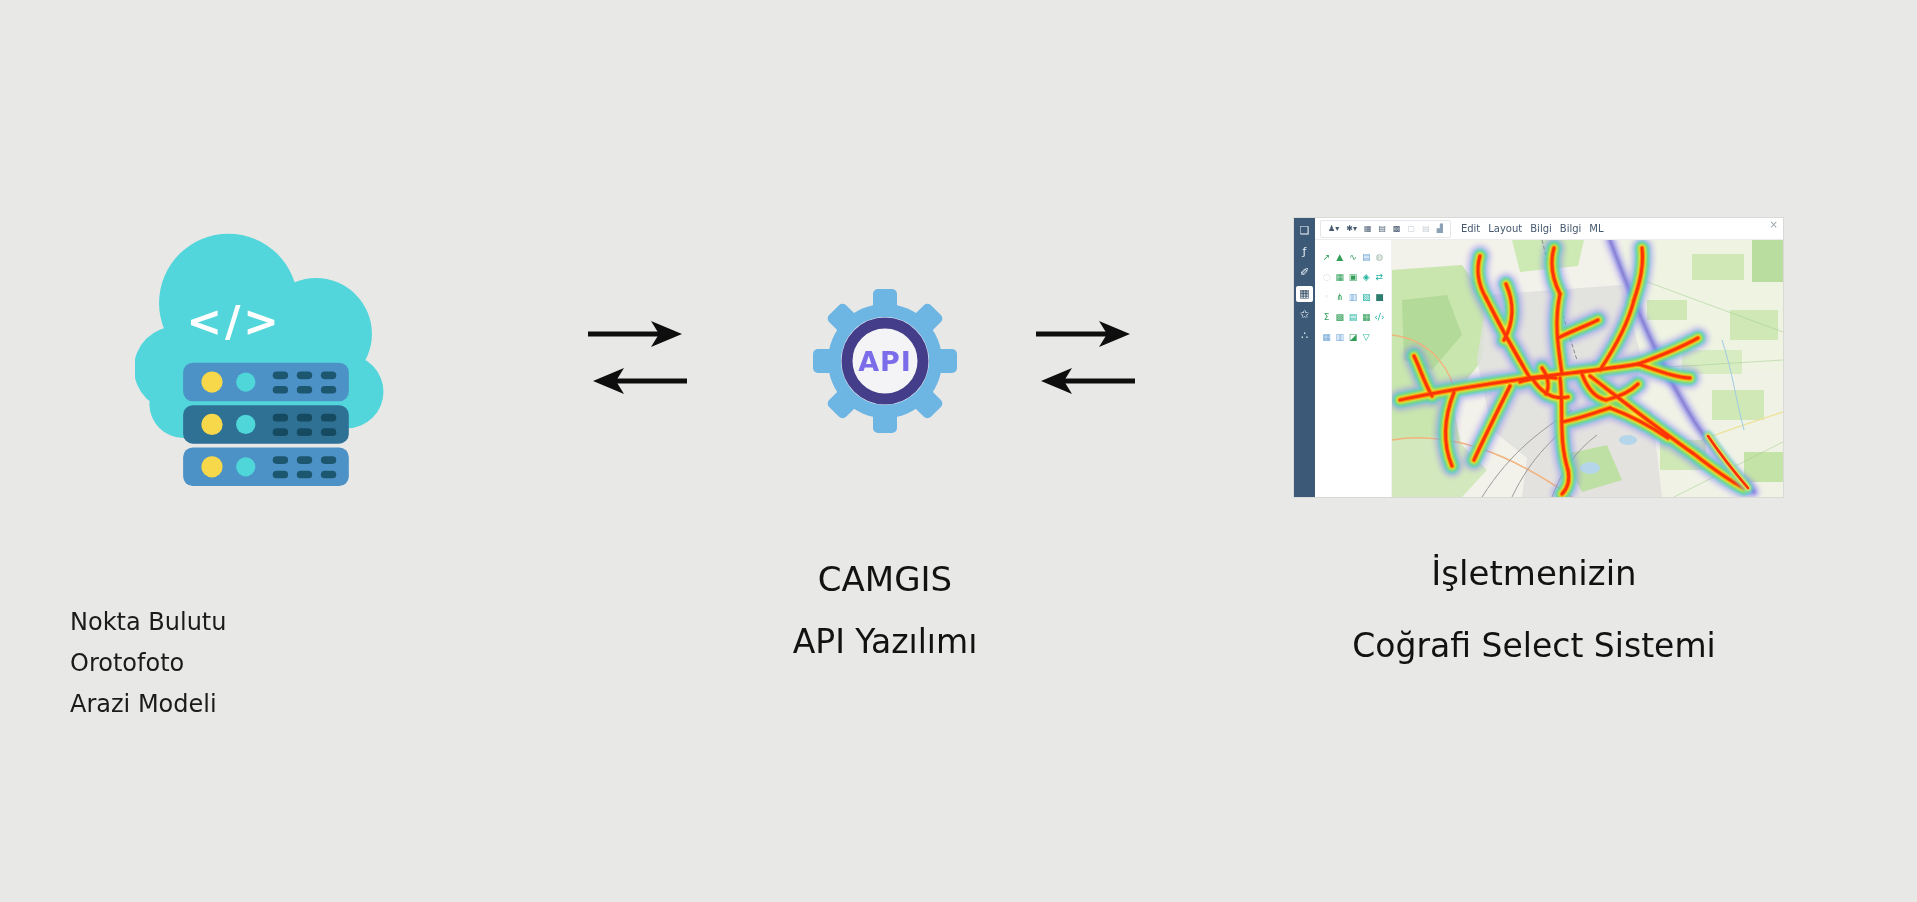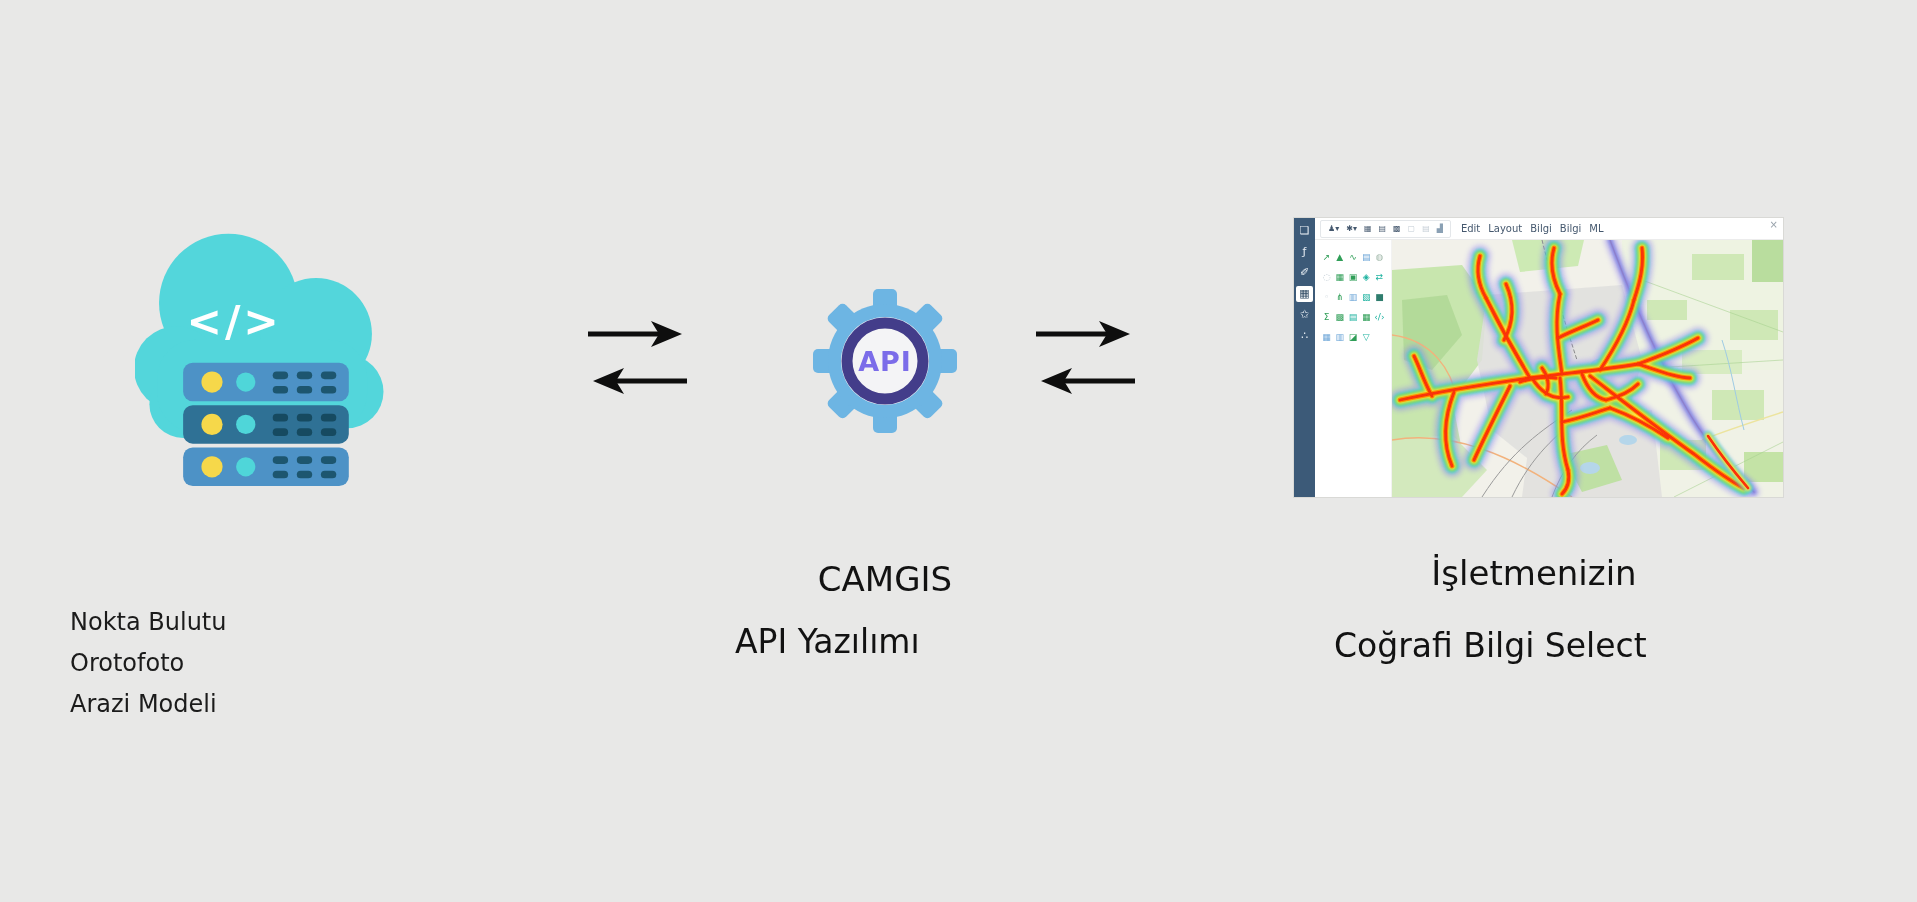--- a/index.html
+++ b/index.html
@@ -2,21 +2,21 @@
 <html><head>
 <meta charset="utf-8">
 <style>
   html,body{margin:0;padding:0;background:#cfcfcf;}
   .canvas{
     position:relative;width:1917px;height:902px;background:#e8e8e7;
     font-family:"DejaVu Sans",sans-serif;overflow:hidden;color:#141414;
   }
   .abs{position:absolute;}
   .node-title{font-size:34px;text-align:center;color:#121212;}
-  .node-sub{font-size:33px;text-align:left;color:#121212;}
+  .node-sub{font-size:33px;text-align:center;color:#121212;}
   .sub-list{font-size:24px;text-align:left;color:#1b1b1b;line-height:41px;}
 
   
   .app{
     left:1294px;top:218px;width:489px;height:279px;background:#ffffff;
     box-shadow:0 0 0 1px #d9d9d6;
   }
   .app-sidebar{
     position:absolute;left:0;top:0;bottom:0;width:21px;background:#3c5a78;
     display:flex;flex-direction:column;align-items:center;padding-top:5px;gap:5px;box-sizing:border-box;
@@ -322,15 +322,15 @@
             </g>
           <use href="#brseg" stroke="#3fd4da" stroke-width="10" opacity="0.8" filter="url(#f2)"></use>
           <use href="#brseg" stroke="#ffe33c" stroke-width="6" filter="url(#f2)"></use>
           <use href="#brseg" stroke="#fa2e07" stroke-width="2.6" filter="url(#f1)"></use>
         </g>
       </svg>
     </div>
   </div>
 
   <div class="abs node-title" style="left:1384px;top:553px;width:300px;">İşletmenizin</div>
-  <div class="abs node-sub" style="left:1334px;top:626px;width:400px;">Coğrafi Bilgi Select</div>
+  <div class="abs node-sub" style="left:1334px;top:626px;width:400px;">Coğrafi Select Sistemi</div>
 
 </div>
 
 </body></html>

